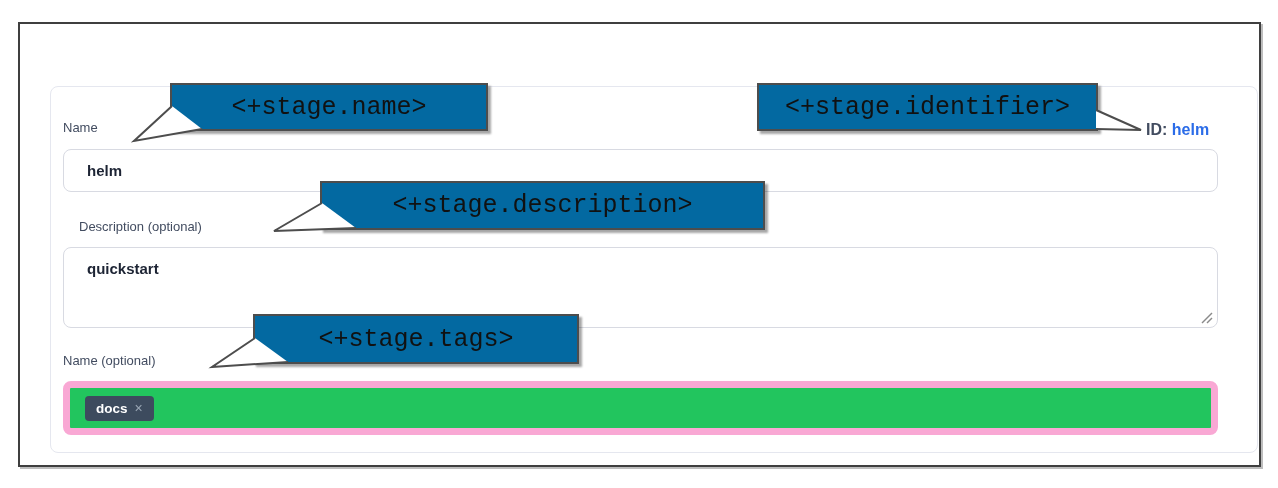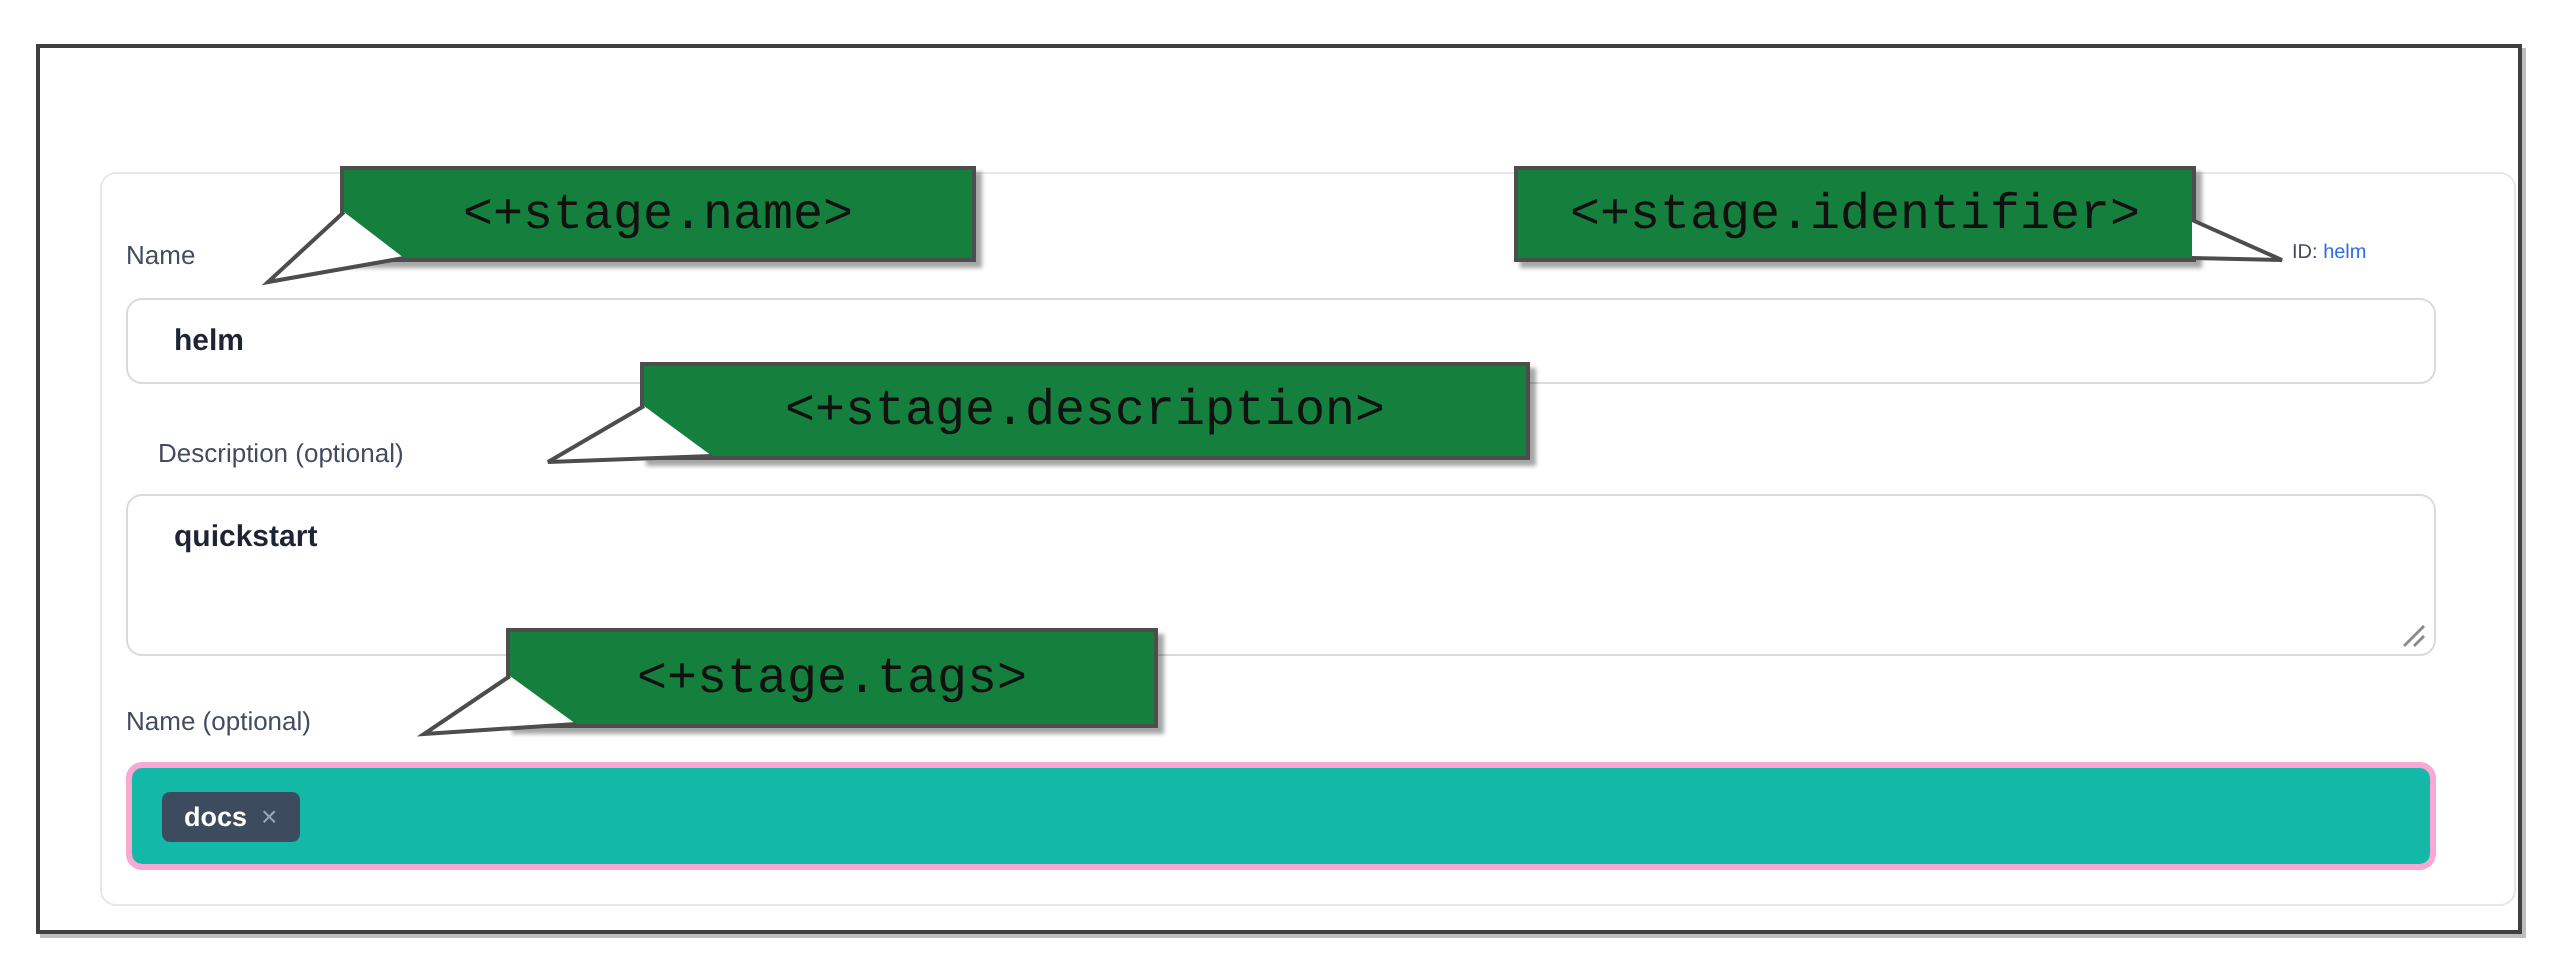--- a/index.html
+++ b/index.html
@@ -53,46 +53,46 @@
     resize: none; overflow: hidden;
     line-height: 18px;
   }
   .resize-handle {
     position: absolute; left: 1200px; top: 311px;
     width: 14px; height: 14px; cursor: nwse-resize;
   }
   .tags-box {
     position: absolute; left: 63px; top: 381px;
     width: 1155px; height: 54px;
-    border: 3px solid #f9a8d4; border-radius: 8px;
-    background: #14b8a6;
+    border: 7px solid #f9a8d4; border-radius: 8px;
+    background: #22c55e;
     display: flex; align-items: center;
     padding-left: 15px;
   }
   .tag-chip {
     display: inline-flex; align-items: center; gap: 7px;
     background: #3d4b5e; color: #ffffff;
     border-radius: 4px;
     padding: 5px 11px;
     font-size: 13.5px; font-weight: 600;
   }
   .tag-remove {
     color: #9aa7b5; font-size: 14px; font-weight: 400;
     cursor: pointer; line-height: 1;
   }
   .id-row {
     position: absolute; left: 1146px; top: 121px;
-    font-size: 10px; font-weight: 400;
+    font-size: 16px; font-weight: 700;
     white-space: nowrap;
   }
   .id-prefix { color: #424c60; }
   .id-value { color: #2b6ce8; cursor: pointer; text-decoration: none; }
   .callout-box {
     position: absolute;
-    background: #15803d;
+    background: #0369a1;
     border: 2px solid #4d4d4d;
     box-shadow: 3px 3px 2px rgba(0,0,0,0.35);
     display: flex; align-items: center; justify-content: center;
     font-family: "Liberation Mono", monospace;
     font-size: 25px; color: #111111;
     z-index: 5;
     white-space: nowrap;
   }
   .co-name { left: 170px; top: 83px;  width: 318px; height: 48px; }
   .co-id   { left: 757px; top: 83px;  width: 341px; height: 48px; }

